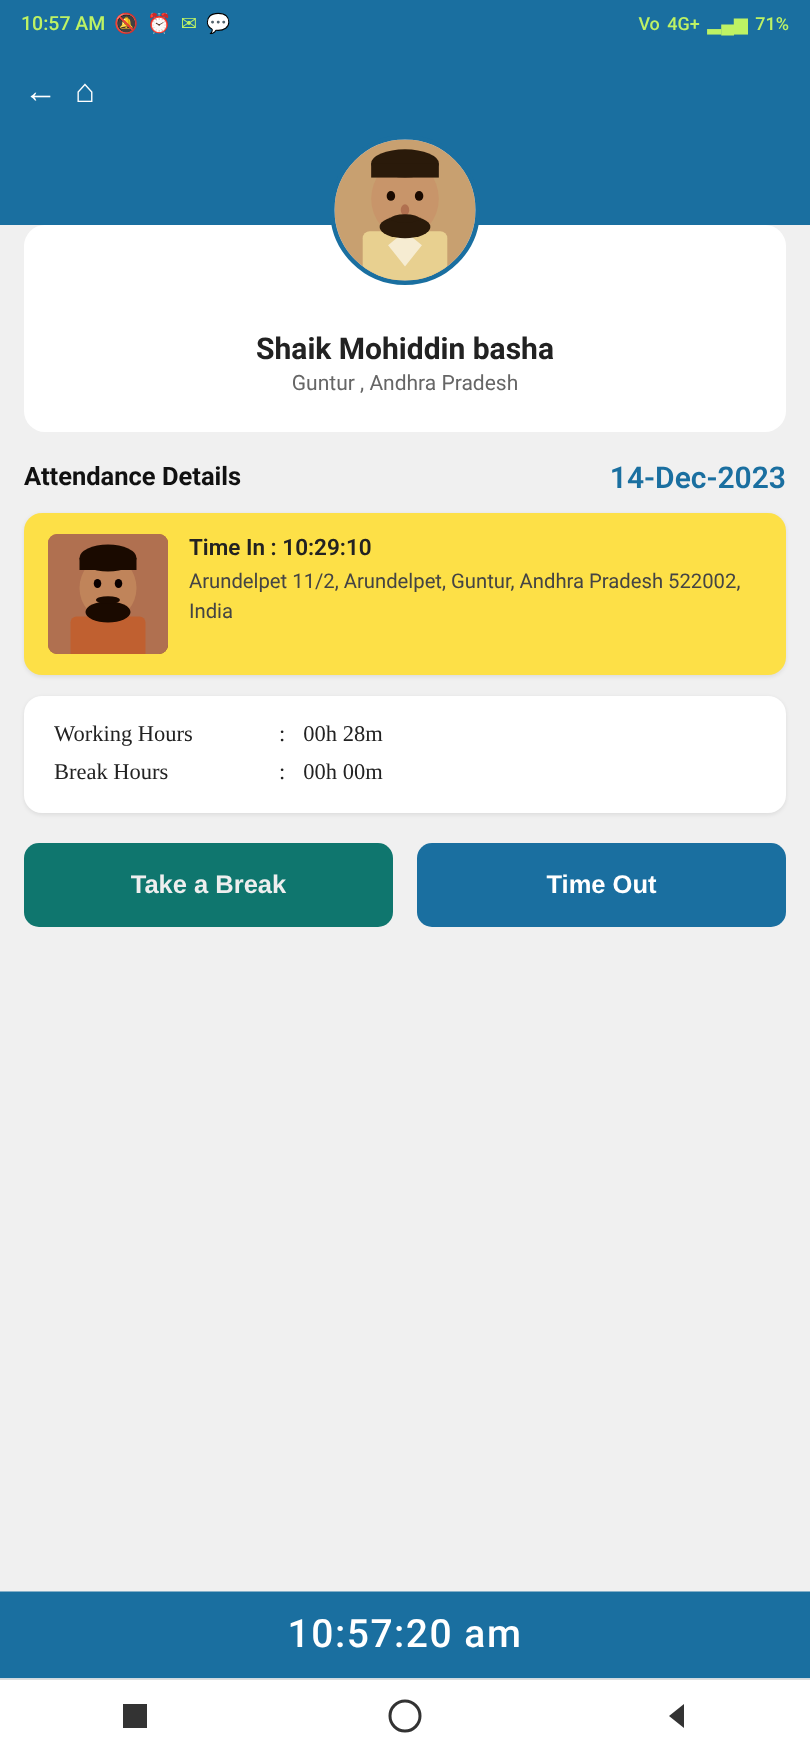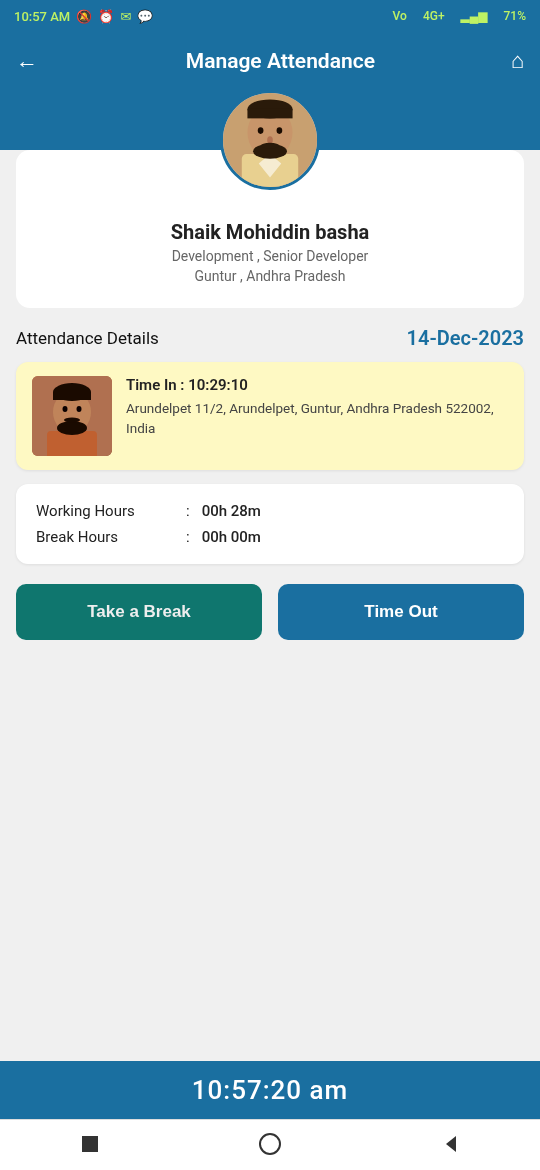--- a/index.html
+++ b/index.html
@@ -19,21 +19,21 @@
       color: #bef264;
       display: flex;
       justify-content: space-between;
       align-items: center;
       padding: 6px 14px;
       font-size: 13px;
       font-weight: 500;
       height: 32px;
     }
     .status-left { display: flex; align-items: center; gap: 6px; }
-    .status-right { display: flex; align-items: flex-start; gap: 16px; font-size: 12px; }
+    .status-right { display: flex; align-items: flex-start; gap: 5px; font-size: 12px; }
 
     
     .header {
       background: #1a6fa0;
       color: white;
       display: flex;
       align-items: center;
       padding: 10px 16px;
       height: 58px;
     }
@@ -97,32 +97,32 @@
     
     .attendance-header {
       display: flex;
       justify-content: space-between;
       align-items: center;
       margin-top: 18px;
       margin-bottom: 12px;
     }
     .attendance-title {
       font-size: 17px;
-      font-weight: 400;
+      font-weight: 700;
       color: #111;
     }
     .attendance-date {
       font-size: 20px;
       font-weight: 600;
       color: #1a6fa0;
     }
 
     
     .timein-card {
-      background: #fef9c3;
+      background: #fde047;
       border-radius: 12px;
       padding: 14px 16px;
       display: flex;
       align-items: flex-start;
       gap: 14px;
       margin-bottom: 14px;
       box-shadow: 0 1px 3px rgba(0,0,0,0.08);
     }
     .timein-photo {
       width: 80px;
@@ -155,20 +155,21 @@
       background: white;
       border-radius: 12px;
       padding: 18px 20px;
       margin-bottom: 20px;
       box-shadow: 0 1px 3px rgba(0,0,0,0.08);
     }
     .hours-row {
       display: flex;
       align-items: center;
       margin-bottom: 8px;
+      font-family: Liberation Serif, serif;
     }
     .hours-row:last-child { margin-bottom: 0; }
     .hours-label {
       font-size: 15px;
       color: #222;
       width: 150px;
     }
     .hours-colon {
       font-size: 15px;
       color: #222;
@@ -275,21 +276,20 @@
     <span>4G+</span>
     <span>▂▄▆</span>
     <span>
       <span>71</span>%
     </span>
   </div>
 </div>
 
 <div class="header">
   <span class="header-back">←</span>
-  <span class="header-title">Manage Attendance</span>
   <span class="header-home">⌂</span>
 </div>
 
 <div class="profile-section">
 
   <div style="display:flex; justify-content:center; position:relative; z-index:2; margin-bottom:-50px;">
     <div class="avatar-wrapper">
       <svg class="person-svg" viewBox="0 0 100 100" xmlns="http://www.w3.org/2000/svg">
         <rect width="100" height="100" fill="#c8a070"></rect>
 
@@ -313,21 +313,20 @@
         <ellipse cx="50" cy="56" rx="10" ry="3" fill="#2a1a0a"></ellipse>
       </svg>
     </div>
   </div>
 </div>
 
 <div class="profile-card-wrapper">
   <div class="profile-card-inner">
     <div style="height:50px;"></div>
     <div class="profile-name">Shaik Mohiddin basha</div>
-    <div class="profile-role">Development  , Senior Developer</div>
     <div class="profile-location">Guntur , Andhra Pradesh</div>
   </div>
 </div>
 
 <div class="main-content">
 
   <div class="attendance-header">
     <span class="attendance-title">Attendance Details</span>
     <span class="attendance-date">14-Dec-2023</span>
   </div>

